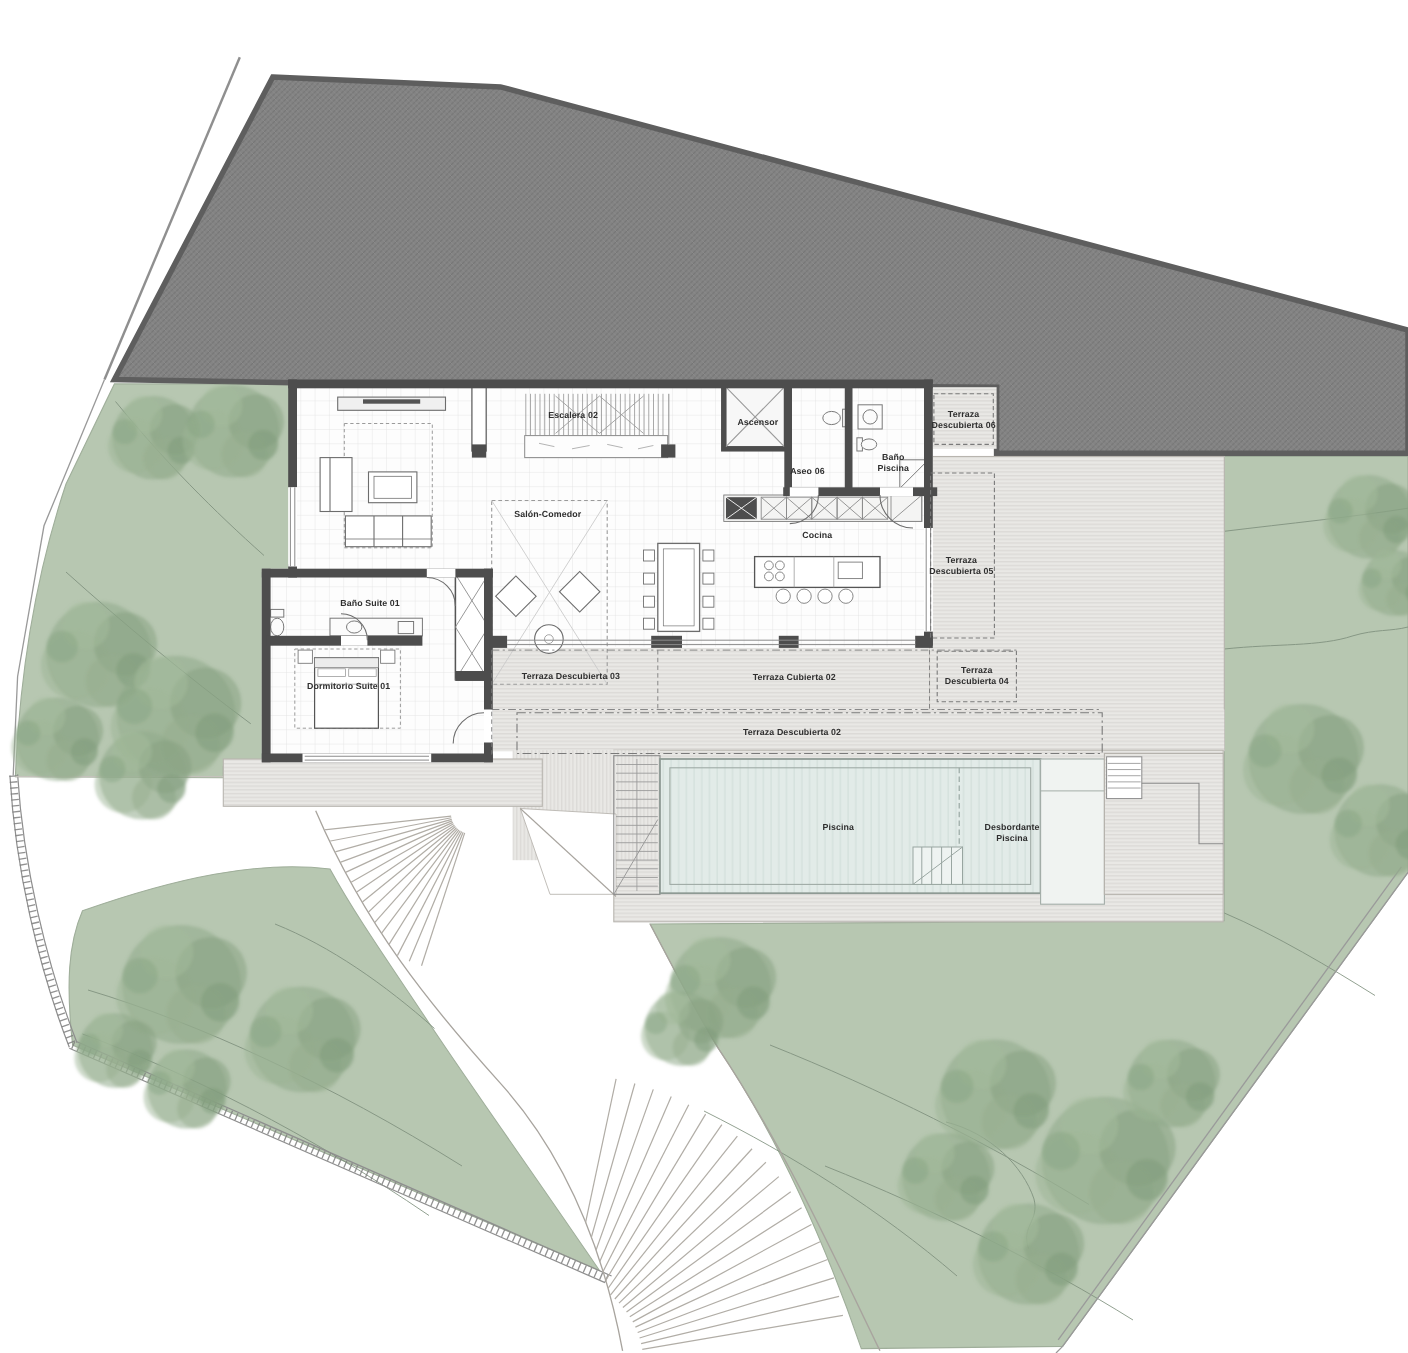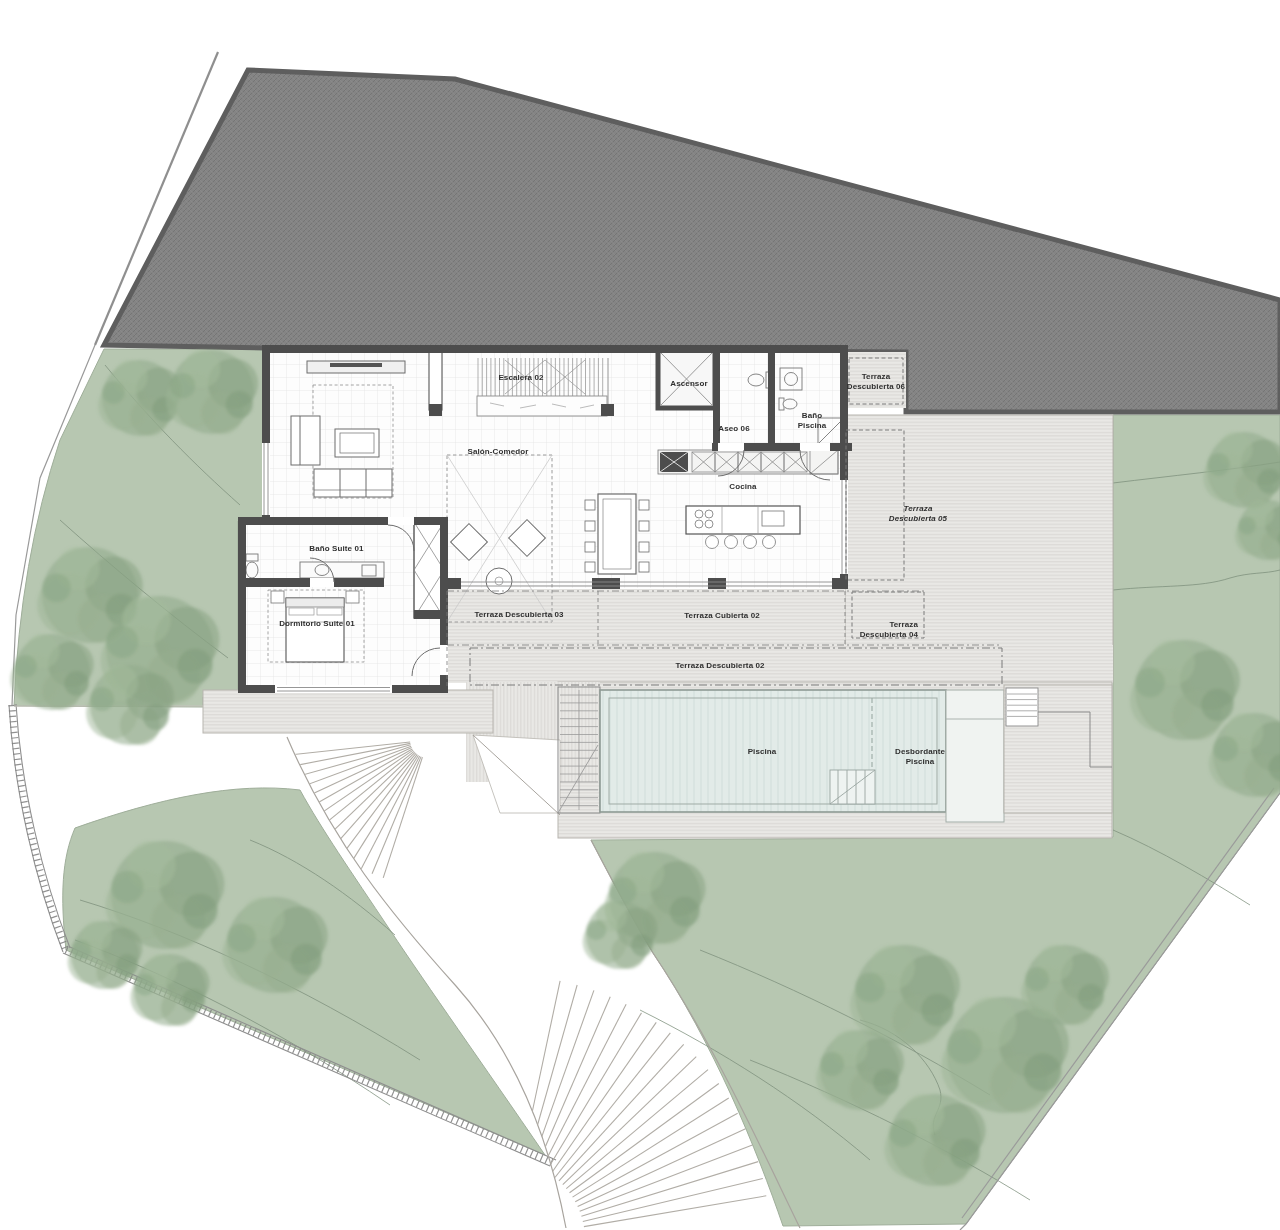--- a/index.html
+++ b/index.html
@@ -436,26 +436,26 @@
     <line x1="845" y1="591" x2="845" y2="645" stroke-dasharray="4 3" stroke-width="0.8"></line>
     <line x1="598" y1="591" x2="598" y2="645" stroke-dasharray="4 3" stroke-width="0.8"></line>
   </g>
 </svg>
 
 <div id="labels-layer">
       <div class="plan-label" style="left: 521px; top: 378px; width: 70px;">Escalera 02</div>
       <div class="plan-label" style="left: 689px; top: 384px; width: 60px;">Ascensor</div>
       <div class="plan-label" style="left: 734px; top: 429px; width: 50px;">Aseo 06</div>
       <div class="plan-label" style="left: 812px; top: 421px; width: 46px;">Baño Piscina</div>
-      <div class="plan-label" style="left: 498px; top: 452px; width: 100px;">Salón-Comedor</div>
+      <div class="plan-label" style="left: 498px; top: 468px; width: 100px;">Salón-Comedor</div>
       <div class="plan-label" style="left: 743px; top: 487px; width: 60px;">Cocina</div>
       <div class="plan-label" style="left: 316px; top: 549px; width: 95px; text-align: right;">Baño Suite 01</div>
       <div class="plan-label" style="left: 317px; top: 624px; width: 130px;">Dormitorio Suite 01</div>
       <div class="plan-label" style="left: 876px; top: 382px; width: 60px;">Terraza Descubierta 06</div>
-      <div class="plan-label" style="left: 918px; top: 514px; width: 60px; font-style: italic;">Terraza Descubierta 05</div>
-      <div class="plan-label" style="left: 888px; top: 630px; width: 60px; text-align: right;">Terraza Descubierta 04</div>
+      <div class="plan-label" style="left: 874px; top: 514px; width: 60px;">Terraza Descubierta 05</div>
+      <div class="plan-label" style="left: 888px; top: 614px; width: 60px;">Terraza Descubierta 04</div>
       <div class="plan-label" style="left: 519px; top: 615px; width: 150px; text-align: center;">Terraza Descubierta 03</div>
       <div class="plan-label" style="left: 722px; top: 616px; width: 140px;">Terraza Cubierta 02</div>
       <div class="plan-label" style="left: 720px; top: 666px; width: 170px;">Terraza Descubierta 02</div>
       <div class="plan-label" style="left: 762px; top: 752px; width: 60px;">Piscina</div>
       <div class="plan-label" style="left: 920px; top: 757px; width: 64px;">Desbordante Piscina</div>
     </div>
 </div>
 
 </body></html>

